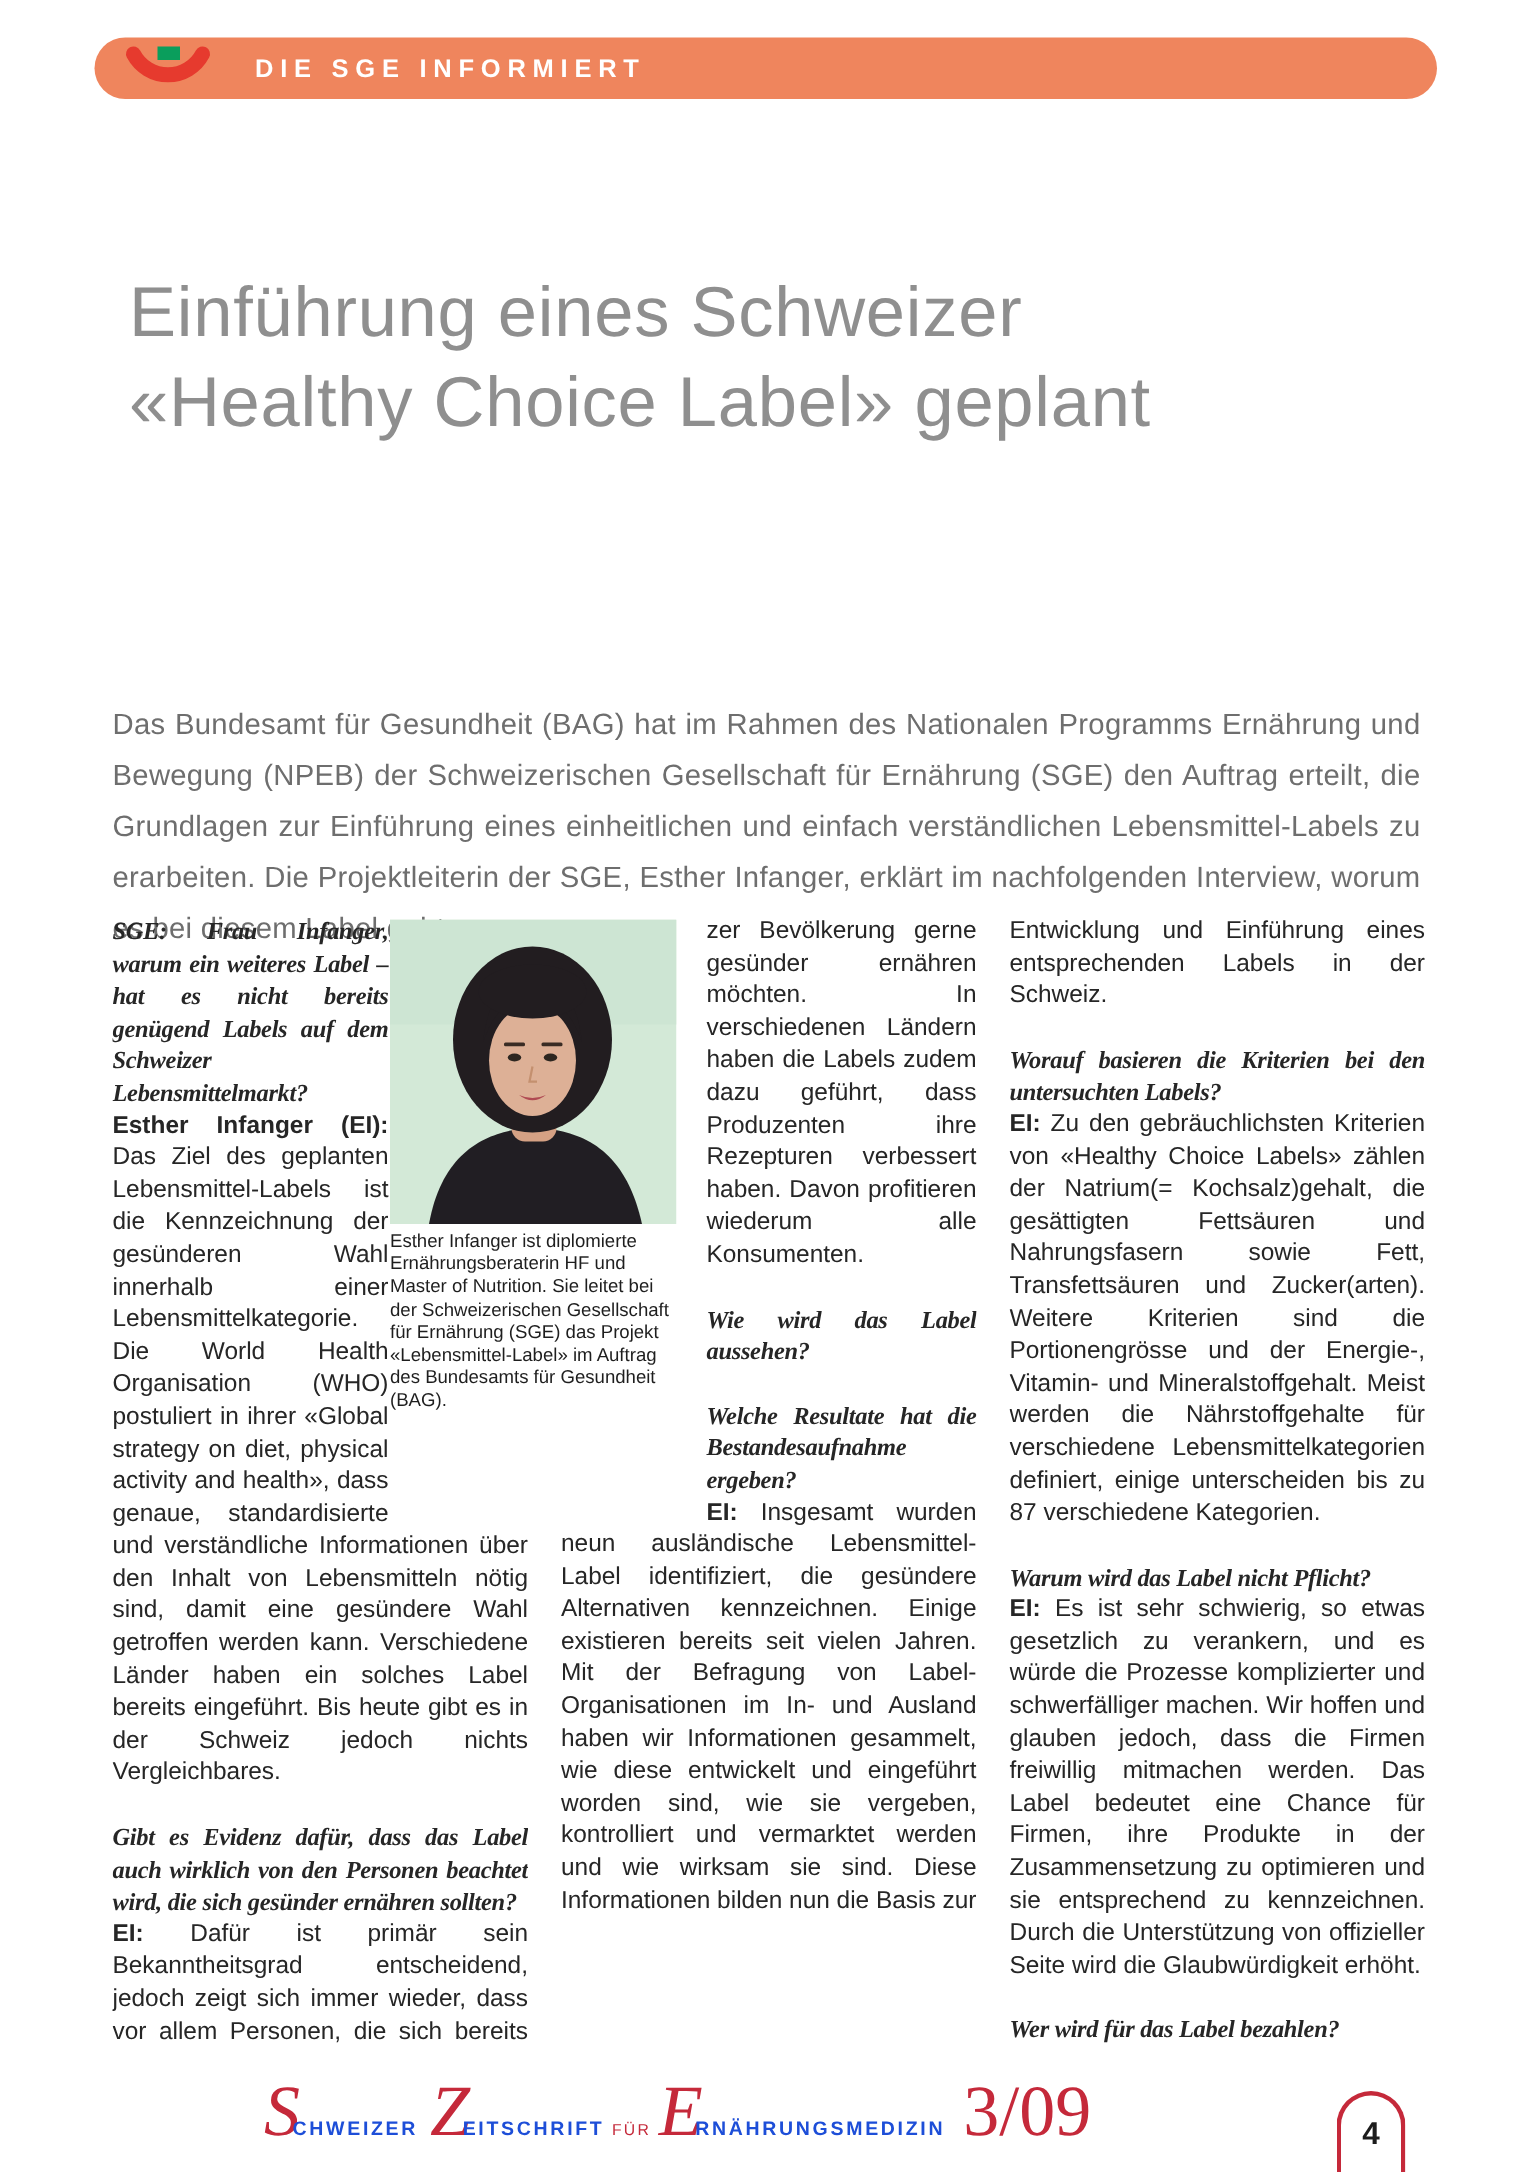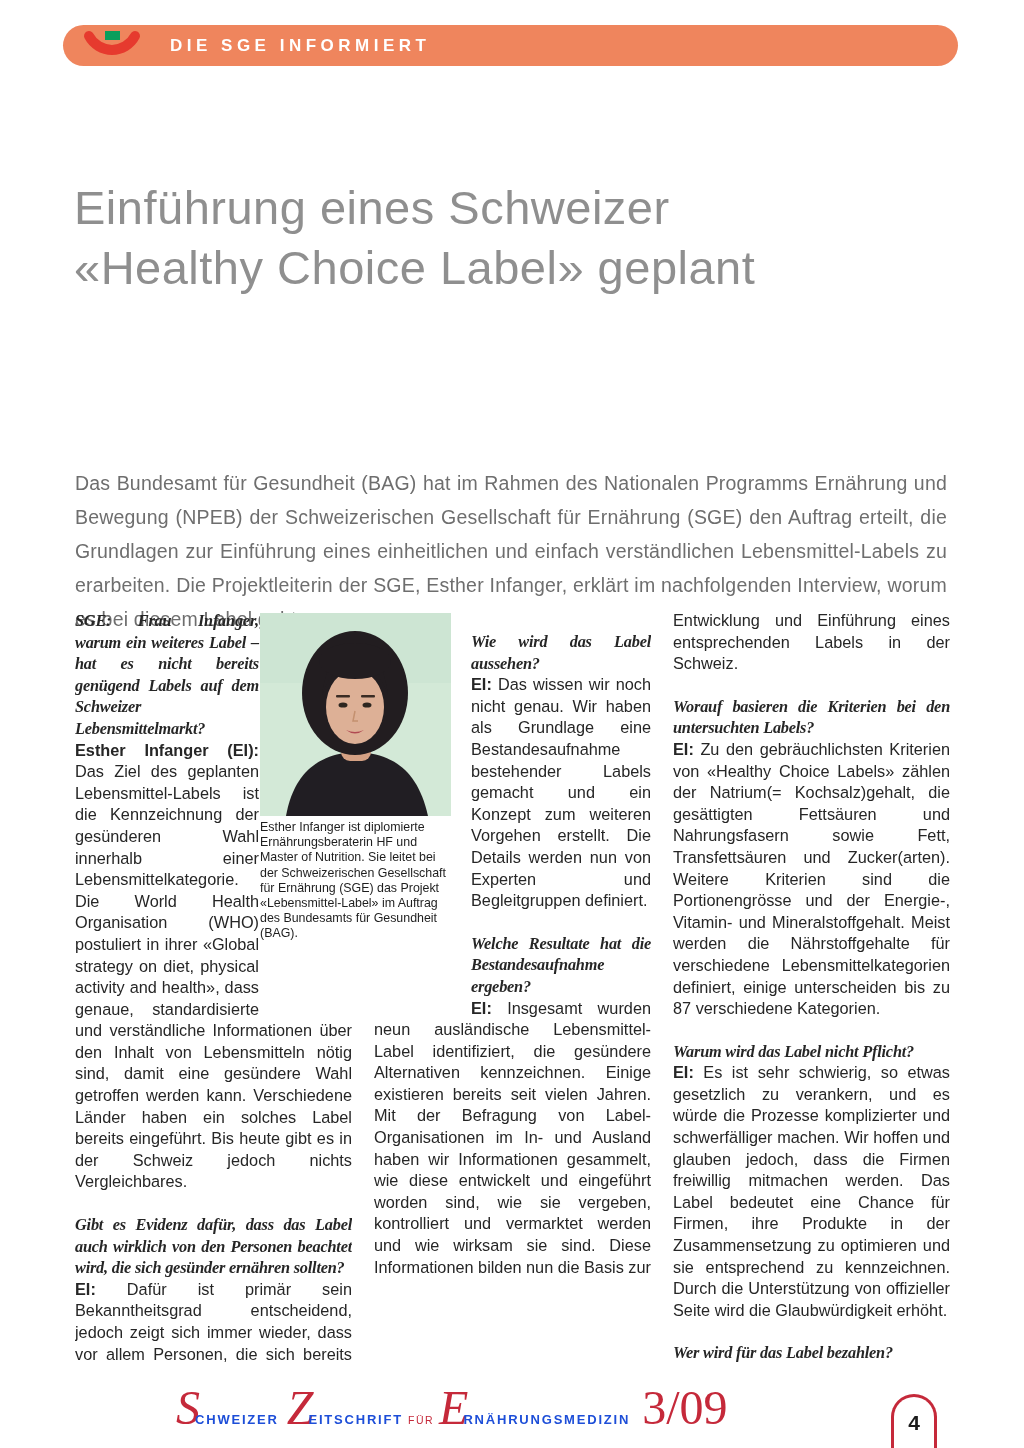--- a/index.html
+++ b/index.html
@@ -5,21 +5,21 @@
   html,body{margin:0;padding:0;}
   body{background:#e8e8e8;font-family:"Liberation Sans",sans-serif;}
   .page{position:relative;width:1024px;height:1448px;background:#ffffff;overflow:hidden;margin:0 auto;}
 
   
   .banner{position:absolute;left:63px;top:25px;width:895px;height:41px;background:#ef855d;border-radius:21px;}
   .banner-text{position:absolute;left:107px;top:11px;font-size:17px;font-weight:700;letter-spacing:4.5px;color:#ffffff;}
   .logo{position:absolute;left:18px;top:4px;width:62px;height:36px;}
 
   
-  .article-title{position:absolute;left:74px;top:178px;width:860px;color:#8f8f8f;font-size:47px;line-height:60px;font-weight:300;letter-spacing:0.5px;}
+  .article-title{position:absolute;left:86px;top:178px;width:860px;color:#8f8f8f;font-size:47px;line-height:60px;font-weight:300;letter-spacing:0.5px;}
 
   
   .intro{position:absolute;left:75px;top:446px;width:872px;color:#6e6e6e;font-size:19.5px;line-height:34px;letter-spacing:0.2px;text-align:justify;}
 
   
   .columns{position:absolute;left:75px;top:610px;width:875px;height:757px;display:flex;gap:22px;}
   .col{flex:0 0 277px;width:277px;font-size:16.3px;line-height:21.6px;color:#262626;text-align:justify;hyphens:auto;overflow:hidden;height:757px;}
   .spacer-right{float:right;width:93px;height:398px;}
   .spacer-left{float:left;width:97px;height:402px;}
   .q{font-weight:700;font-style:italic;margin:21px 0 0 0;letter-spacing:-0.2px;font-family:Liberation Serif, serif;}
@@ -68,22 +68,22 @@
     <div class="col">
       <div class="spacer-right"></div>
       <p class="q first">SGE: Frau Infanger, warum ein weiteres Label – hat es nicht bereits genügend Labels auf dem Schweizer Lebensmittelmarkt?</p>
       <p class="a"><b>Esther Infanger (EI):</b><span> Das Ziel des geplanten Lebensmittel-Labels ist die Kennzeichnung der gesünderen Wahl innerhalb einer Lebensmittelkategorie. Die World Health Organisation (WHO) postuliert in ihrer «Global strategy on diet, physical activity and health», dass genaue, standardisierte und verständliche Informationen über den Inhalt von Lebensmitteln nötig sind, damit eine gesündere Wahl getroffen werden kann. Verschiedene Länder haben ein solches Label bereits eingeführt. Bis heute gibt es in der Schweiz jedoch nichts Vergleichbares.</span></p>
       <p class="q">Gibt es Evidenz dafür, dass das Label auch wirklich von den Personen beachtet wird, die sich gesünder ernähren sollten?</p>
       <p class="a"><b>EI:</b><span> Dafür ist primär sein Bekanntheitsgrad entscheidend, jedoch zeigt sich immer wieder, dass vor allem Personen, die sich bereits gesundheitsbewusst ernähren, von der Lebensmittelkennzeichnung profitieren. Eine Studie von Coop hat indes gezeigt, dass sich zwei Drittel der Schwei-</span></p>
     </div>
 
     <div class="col">
       <div class="spacer-left"></div>
+      <p class="a">zer Bevölkerung gerne gesünder ernähren möchten. In verschiedenen Ländern haben die Labels zudem dazu geführt, dass Produzenten ihre Rezepturen verbessert haben. Davon profitieren wiederum alle Konsumenten.</p>
       <p class="q">Wie wird das Label aussehen?</p>
-      <p class="a"><b>EI:</b><span> Das wissen wir noch nicht genau. Wir haben als Grundlage eine Bestandesaufnahme bestehender Labels gemacht und ein Konzept zum weiteren Vorgehen erstellt. Die Details werden nun von Experten und Begleitgruppen definiert.</span></p>
       <p class="q">Welche Resultate hat die Bestandesaufnahme ergeben?</p>
       <p class="a"><b>EI:</b><span> Insgesamt wurden neun ausländische Lebensmittel-Label identifiziert, die gesündere Alternativen kennzeichnen. Einige existieren bereits seit vielen Jahren. Mit der Befragung von Label-Organisationen im In- und Ausland haben wir Informationen gesammelt, wie diese entwickelt und eingeführt worden sind, wie sie vergeben, kontrolliert und vermarktet werden und wie wirksam sie sind. Diese Informationen bilden nun die Basis zur</span></p>
     </div>
 
     <div class="col">
       <p class="a">Entwicklung und Einführung eines entsprechenden Labels in der Schweiz.</p>
       <p class="q">Worauf basieren die Kriterien bei den untersuchten Labels?</p>
       <p class="a"><b>EI:</b><span> Zu den gebräuchlichsten Kriterien von «Healthy Choice Labels» zählen der Natrium(= Kochsalz)gehalt, die gesättigten Fettsäuren und Nahrungsfasern sowie Fett, Transfettsäuren und Zucker(arten). Weitere Kriterien sind die Portionengrösse und der Energie-, Vitamin- und Mineralstoffgehalt. Meist werden die Nährstoffgehalte für verschiedene Lebensmittelkategorien definiert, einige unterscheiden bis zu 87 verschiedene Kategorien.</span></p>
       <p class="q">Warum wird das Label nicht Pflicht?</p>
       <p class="a"><b>EI:</b><span> Es ist sehr schwierig, so etwas gesetzlich zu verankern, und es würde die Prozesse komplizierter und schwerfälliger machen. Wir hoffen und glauben jedoch, dass die Firmen freiwillig mitmachen werden. Das Label bedeutet eine Chance für Firmen, ihre Produkte in der Zusammensetzung zu optimieren und sie entsprechend zu kennzeichnen. Durch die Unterstützung von offizieller Seite wird die Glaubwürdigkeit erhöht.</span></p>

